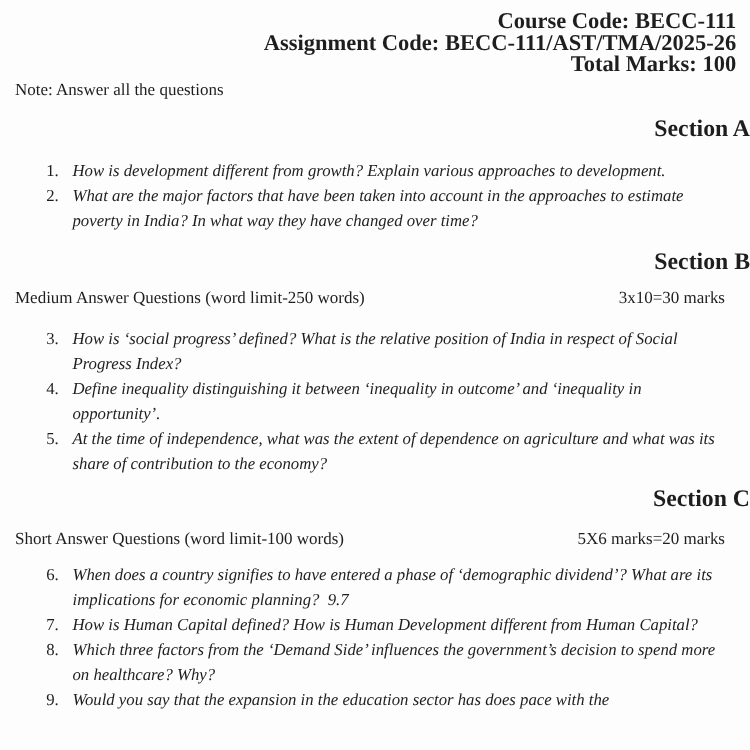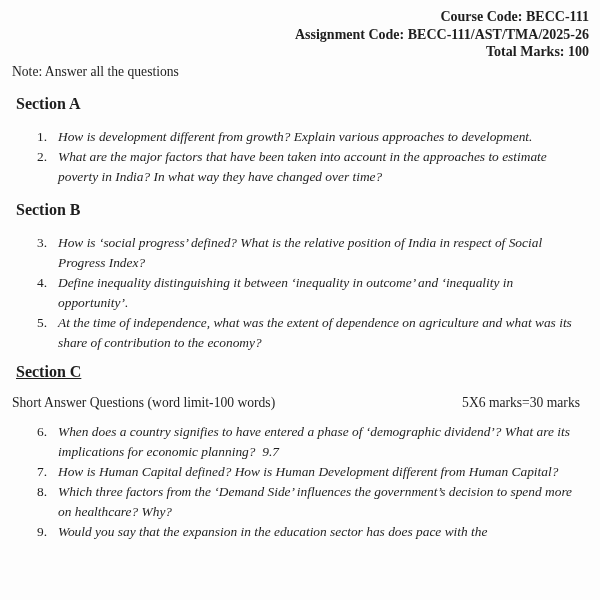--- a/index.html
+++ b/index.html
@@ -17,40 +17,40 @@
     box-sizing: border-box;
     padding-top: 8px;
     font-family: "Liberation Serif", "DejaVu Serif", serif;
     color: #1e1e1e;
     filter: blur(0.3px);
   }
   .doc-header {
     text-align: right;
     padding-right: 11px;
     font-weight: bold;
-    font-size: 14px;
+    font-size: 18px;
     line-height: 17.5px;
   }
   .note-line {
     margin-top: 1px;
     padding-left: 12px;
     font-weight: normal;
     font-size: 13.6px;
     line-height: 20px;
   }
   .section-heading {
-    text-align: left;
+    text-align: right;
     font-weight: bold;
-    font-size: 16px;
+    font-size: 19px;
     line-height: 20px;
     margin-left: 16px;
   }
   .sh-a { margin-top: 12px; }
   .sh-b { margin-top: 13px; }
-  .sh-c { margin-top: 9px; text-decoration: underline; }
+  .sh-c { margin-top: 9px; }
   .meta-row {
     display: flex;
     justify-content: space-between;
     align-items: baseline;
     padding-left: 12px;
     padding-right: 20px;
     font-size: 13.6px;
     line-height: 20px;
     margin-top: 8px;
   }
@@ -97,39 +97,43 @@
       <span class="q-num">1.</span>
       <span class="q-text">How is development different from growth? Explain various approaches to development.</span>
     </div>
     <div class="q-row">
       <span class="q-num">2.</span>
       <span class="q-text">What are the major factors that have been taken into account in the approaches to estimate poverty in India? In what way they have changed over time?</span>
     </div>
   </div>
 
   <div class="section-heading sh-b">Section B</div>
+  <div class="meta-row">
+    <span>Medium Answer Questions (word limit-250 words)</span>
+    <span>3x10=30 marks</span>
+  </div>
   <div class="q-list">
     <div class="q-row">
       <span class="q-num">3.</span>
       <span class="q-text">How is ‘social progress’ defined? What is the relative position of India in respect of Social Progress Index?</span>
     </div>
     <div class="q-row">
       <span class="q-num">4.</span>
       <span class="q-text">Define inequality distinguishing it between ‘inequality in outcome’ and ‘inequality in opportunity’.</span>
     </div>
     <div class="q-row">
       <span class="q-num">5.</span>
       <span class="q-text">At the time of independence, what was the extent of dependence on agriculture and what was its share of contribution to the economy?</span>
     </div>
   </div>
 
   <div class="section-heading sh-c">Section C</div>
   <div class="meta-row meta-c">
     <span>Short Answer Questions (word limit-100 words)</span>
-    <span>5X6 marks=30 marks</span>
+    <span>5X6 marks=20 marks</span>
   </div>
   <div class="q-list q-list-c">
     <div class="q-row">
       <span class="q-num">6.</span>
       <span class="q-text">When does a country signifies to have entered a phase of ‘demographic dividend’? What are its implications for economic planning?  9.7</span>
     </div>
     <div class="q-row">
       <span class="q-num">7.</span>
       <span class="q-text">How is Human Capital defined? How is Human Development different from Human Capital?</span>
     </div>

